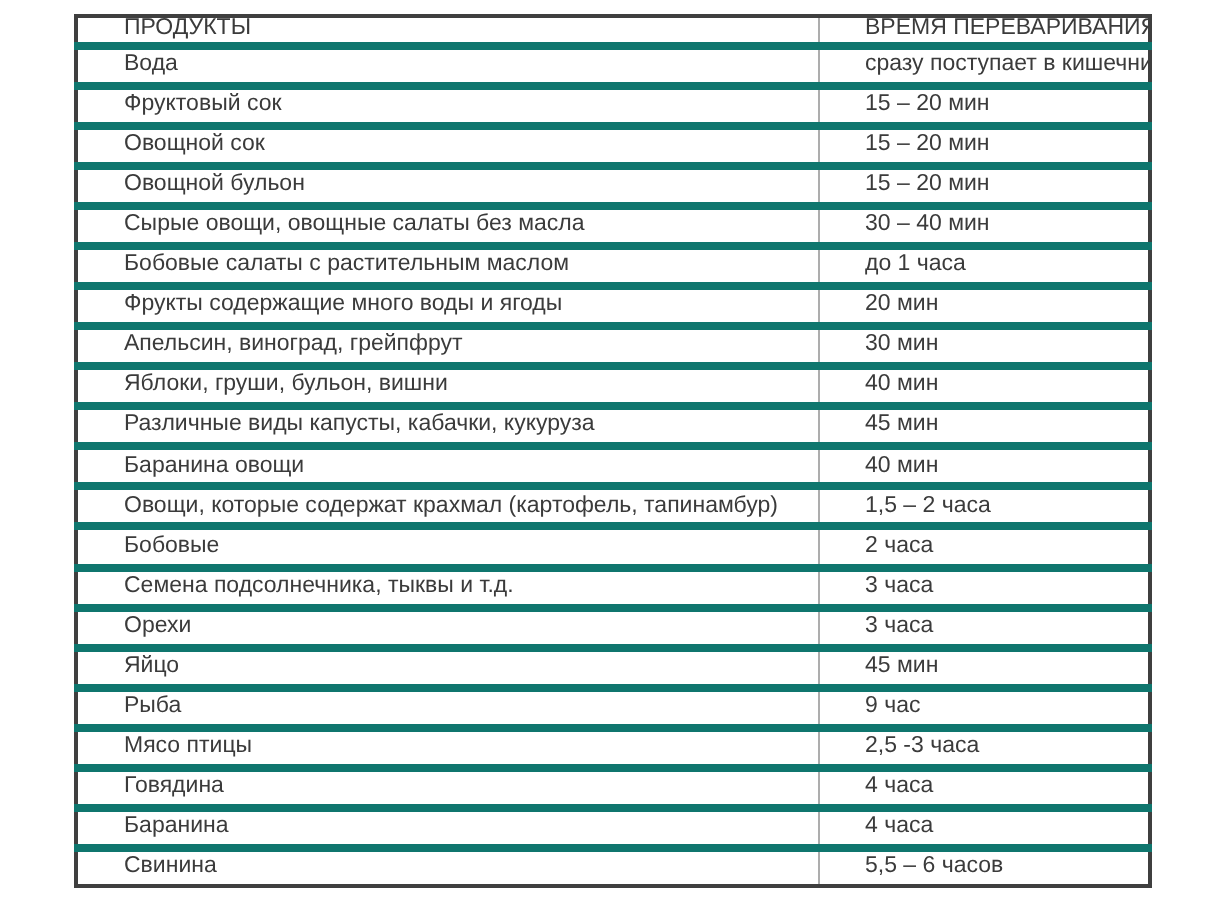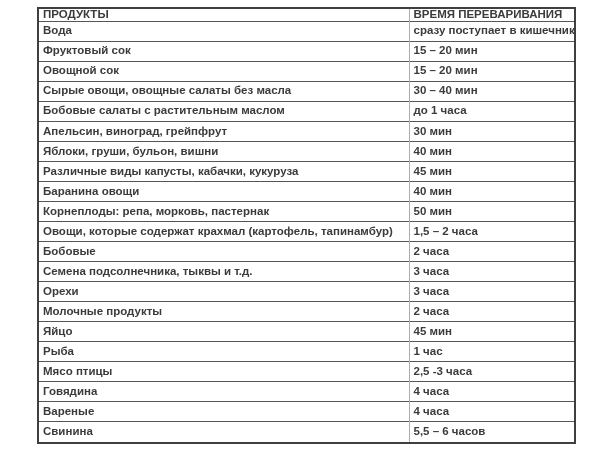--- a/index.html
+++ b/index.html
@@ -21,31 +21,31 @@
     width: 539px;
     height: 437px;
     border-collapse: collapse;
     table-layout: fixed;
     border: 2px solid #3f3f3f;
     background: #ffffff;
   }
   .food-table th,
   .food-table td {
     font-size: 11.5px;
-    font-weight: bold;
+    font-weight: normal;
     color: #3b3b3b;
     text-align: left;
     vertical-align: middle;
-    padding: 0 2px 0 4px;
+    padding: 0 2px 0 23px;
     white-space: nowrap;
     overflow: hidden;
     line-height: 1;
   }
   .food-table tbody tr td {
-    border-top: 1px solid #0f766e;
+    border-top: 4px solid #0f766e;
   }
   .food-table th:last-child,
   .food-table td:last-child {
     border-left: 1px solid #adadad;
     margin-top: 12px;
   }
   .col-products { width: 371px; }
   .col-time { width: auto; }
 </style>
 </head>
@@ -69,85 +69,85 @@
       </tr>
       <tr>
         <td>Фруктовый сок</td>
         <td>15 – 20 мин</td>
       </tr>
       <tr>
         <td>Овощной сок</td>
         <td>15 – 20 мин</td>
       </tr>
       <tr>
+        <td>Овощной бульон</td>
+        <td>15 – 20 мин</td>
+      </tr>
+      <tr>
         <td>Сырые овощи, овощные салаты без масла</td>
         <td>30 – 40 мин</td>
       </tr>
       <tr>
         <td>Бобовые салаты с растительным маслом</td>
         <td>до 1 часа</td>
+      </tr>
+      <tr>
+        <td>Фрукты содержащие много воды и ягоды</td>
+        <td>20 мин</td>
       </tr>
       <tr>
         <td>Апельсин, виноград, грейпфрут</td>
         <td>30 мин</td>
       </tr>
       <tr>
         <td>Яблоки, груши, бульон, вишни</td>
         <td>40 мин</td>
       </tr>
       <tr>
         <td>Различные виды капусты, кабачки, кукуруза</td>
         <td>45 мин</td>
       </tr>
       <tr>
         <td>Баранина овощи</td>
         <td>40 мин</td>
       </tr>
       <tr>
-        <td>Корнеплоды: репа, морковь, пастернак</td>
-        <td>50 мин</td>
-      </tr>
-      <tr>
         <td>Овощи, которые содержат крахмал (картофель, тапинамбур)</td>
         <td>1,5 – 2 часа</td>
       </tr>
       <tr>
         <td>Бобовые</td>
         <td>2 часа</td>
       </tr>
       <tr>
         <td>Семена подсолнечника, тыквы и т.д.</td>
         <td>3 часа</td>
       </tr>
       <tr>
         <td>Орехи</td>
         <td>3 часа</td>
       </tr>
       <tr>
-        <td>Молочные продукты</td>
-        <td>2 часа</td>
-      </tr>
-      <tr>
         <td>Яйцо</td>
         <td>45 мин</td>
       </tr>
       <tr>
         <td>Рыба</td>
-        <td>1 час</td>
+        <td>9 час</td>
       </tr>
       <tr>
         <td>Мясо птицы</td>
         <td>2,5 -3 часа</td>
       </tr>
       <tr>
         <td>Говядина</td>
         <td>4 часа</td>
       </tr>
       <tr>
-        <td>Вареные</td>
+        <td>Баранина</td>
         <td>4 часа</td>
       </tr>
       <tr>
         <td>Свинина</td>
         <td>5,5 – 6 часов</td>
       </tr>
     </tbody>
 </table>
 
 </body></html>

